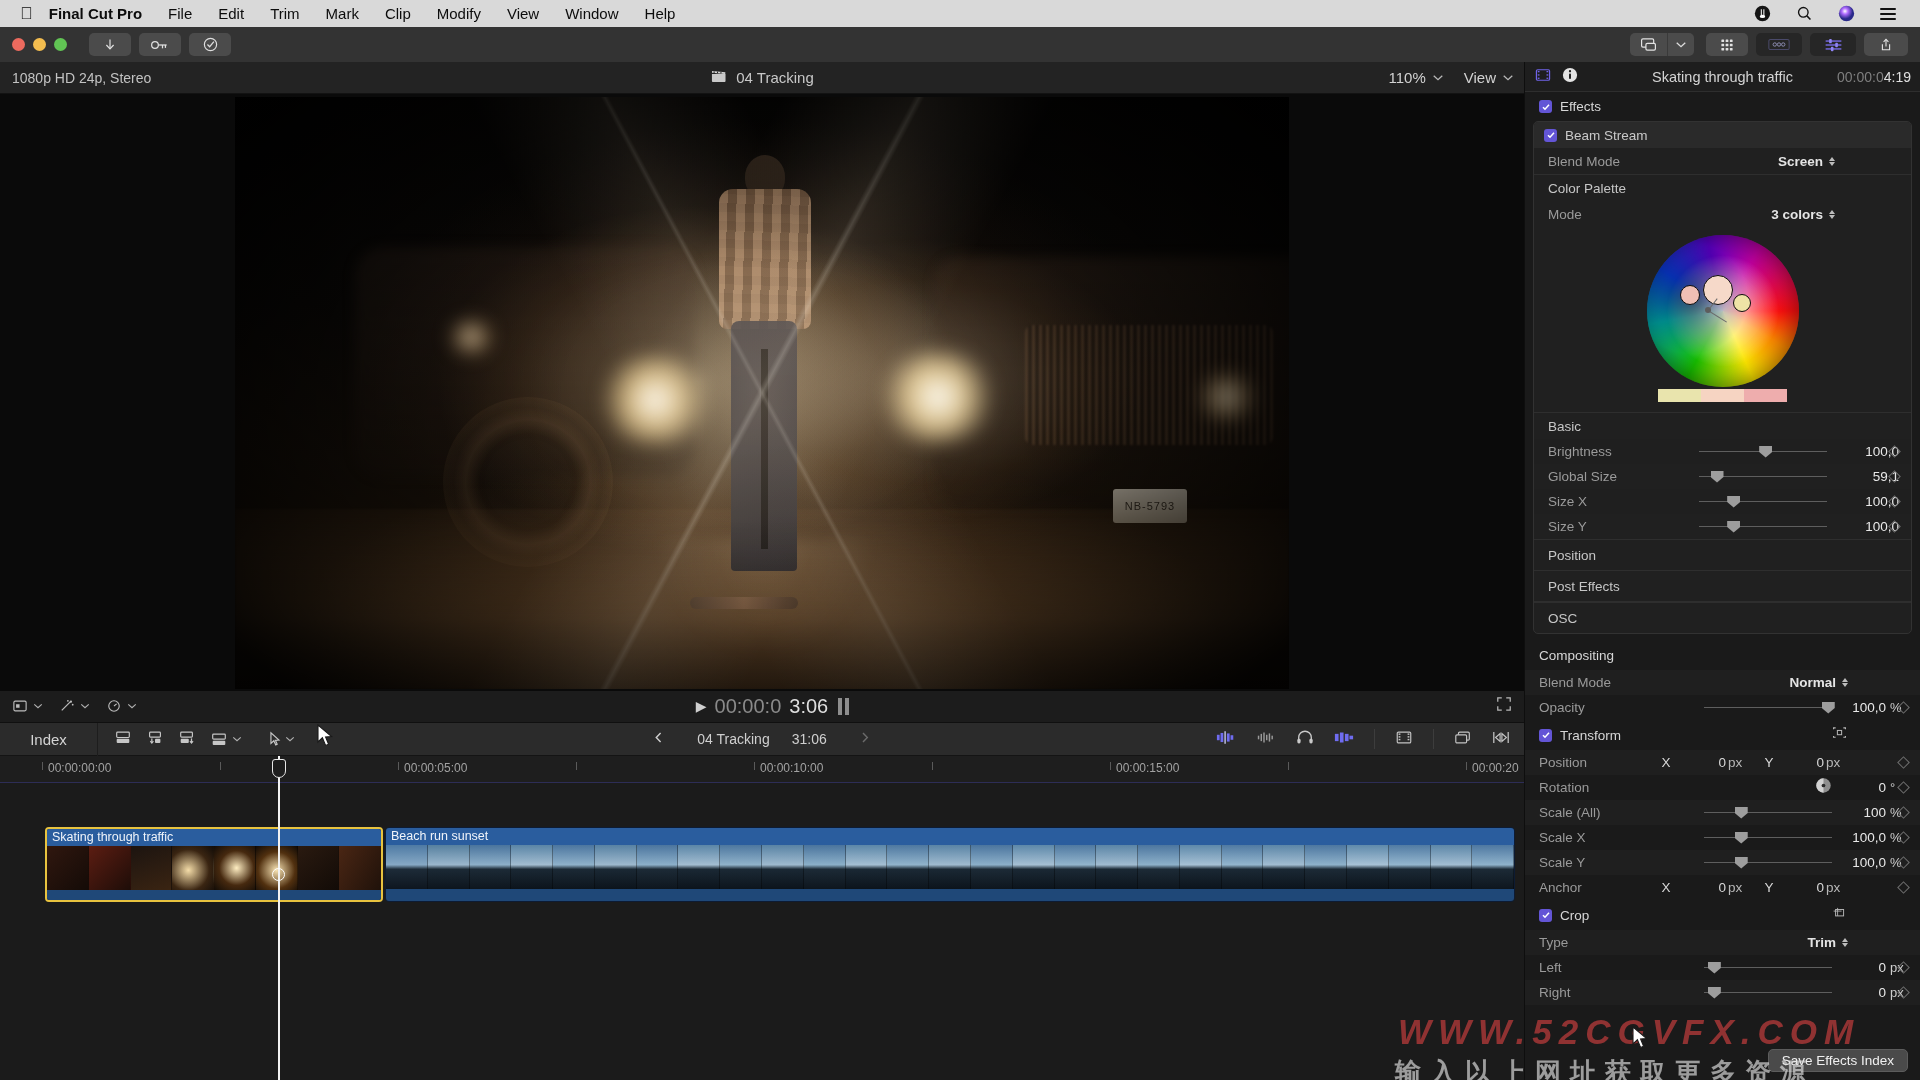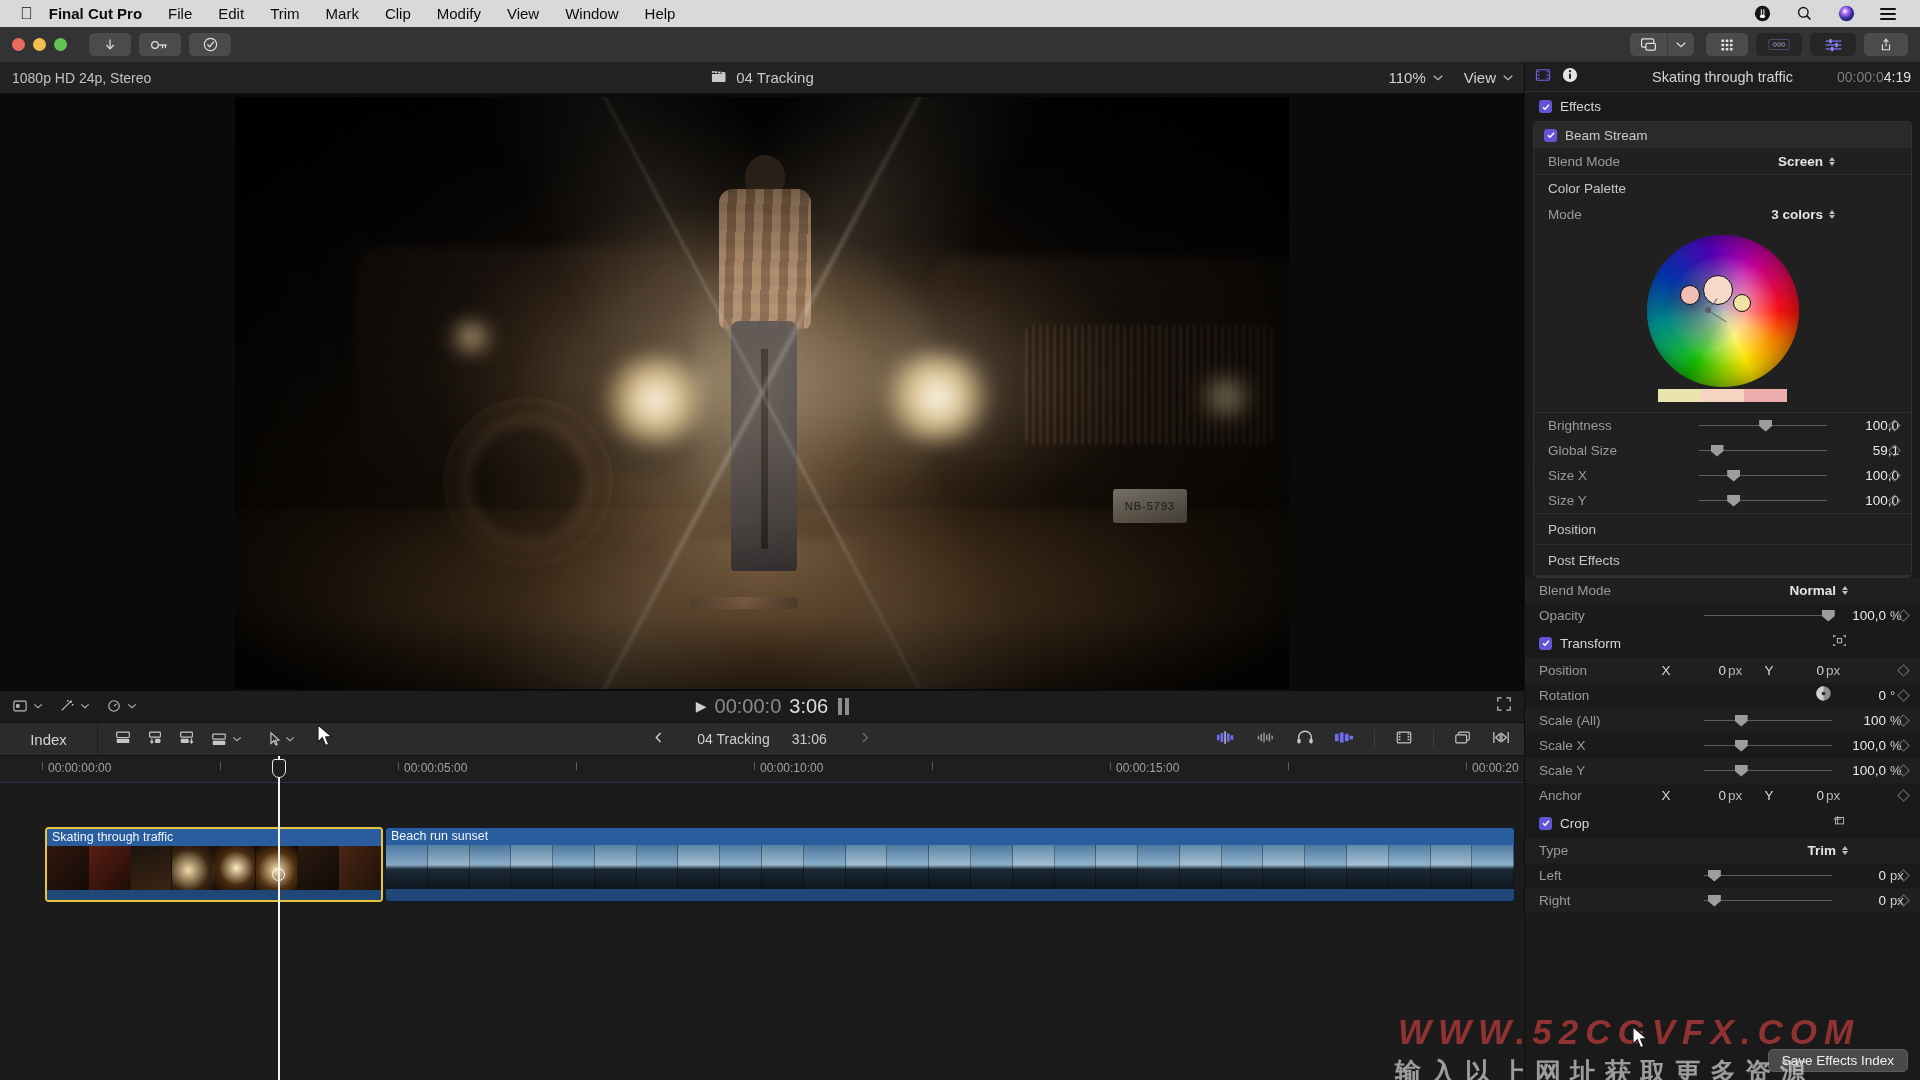--- a/index.html
+++ b/index.html
@@ -801,20 +801,23 @@
           </div>
           <div class="palette-bar">
             <div style="background:#e9e4ad"></div>
             <div style="background:#f6d4c2"></div>
             <div style="background:#eeadad"></div>
           </div>
         </div>
 
         <div style="border-top:1px solid #2e2e2e"></div>
 
+        <div class="row" style="height:26px">
+          <span class="lab">Basic</span>
+        </div>
         <div class="row alt">
           <span class="lab dim">Brightness</span>
           <span class="slider-wrap" style="margin-left:auto; margin-right:8px">
             <span class="slider-track"></span>
               <span class="slider-knob" style="left:47%"></span>
           </span>
           <span class="numval">100,0</span>
           <span class="kf"></span>
         </div>
         <div class="row">
@@ -848,22 +851,28 @@
         <div style="border-top:1px solid #2e2e2e"></div>
         <div class="row" style="height:30px">
           <span class="lab">Position</span>
         </div>
         <div style="border-top:1px solid #2e2e2e"></div>
         <div class="row" style="height:30px">
           <span class="lab">Post Effects</span>
         </div>
         <div style="border-top:1px solid #2e2e2e"></div>
         <div style="border-top:1px solid #2e2e2e"></div>
-      </div>
-
+        <div class="row" style="height:30px">
+          <span class="lab">OSC</span>
+        </div>
+      </div>
+
+      <div class="row" style="height:30px; margin-top:6px">
+        <span class="sec-title">Compositing</span>
+      </div>
       <div class="row alt">
         <span class="lab dim">Blend Mode</span>
         <span class="popval" style="margin-right:60px">
           <span>Normal</span>
           <span class="stepper">
               <i class="up"></i>
               <i class="dn"></i>
             </span>
         </span>
       </div>

